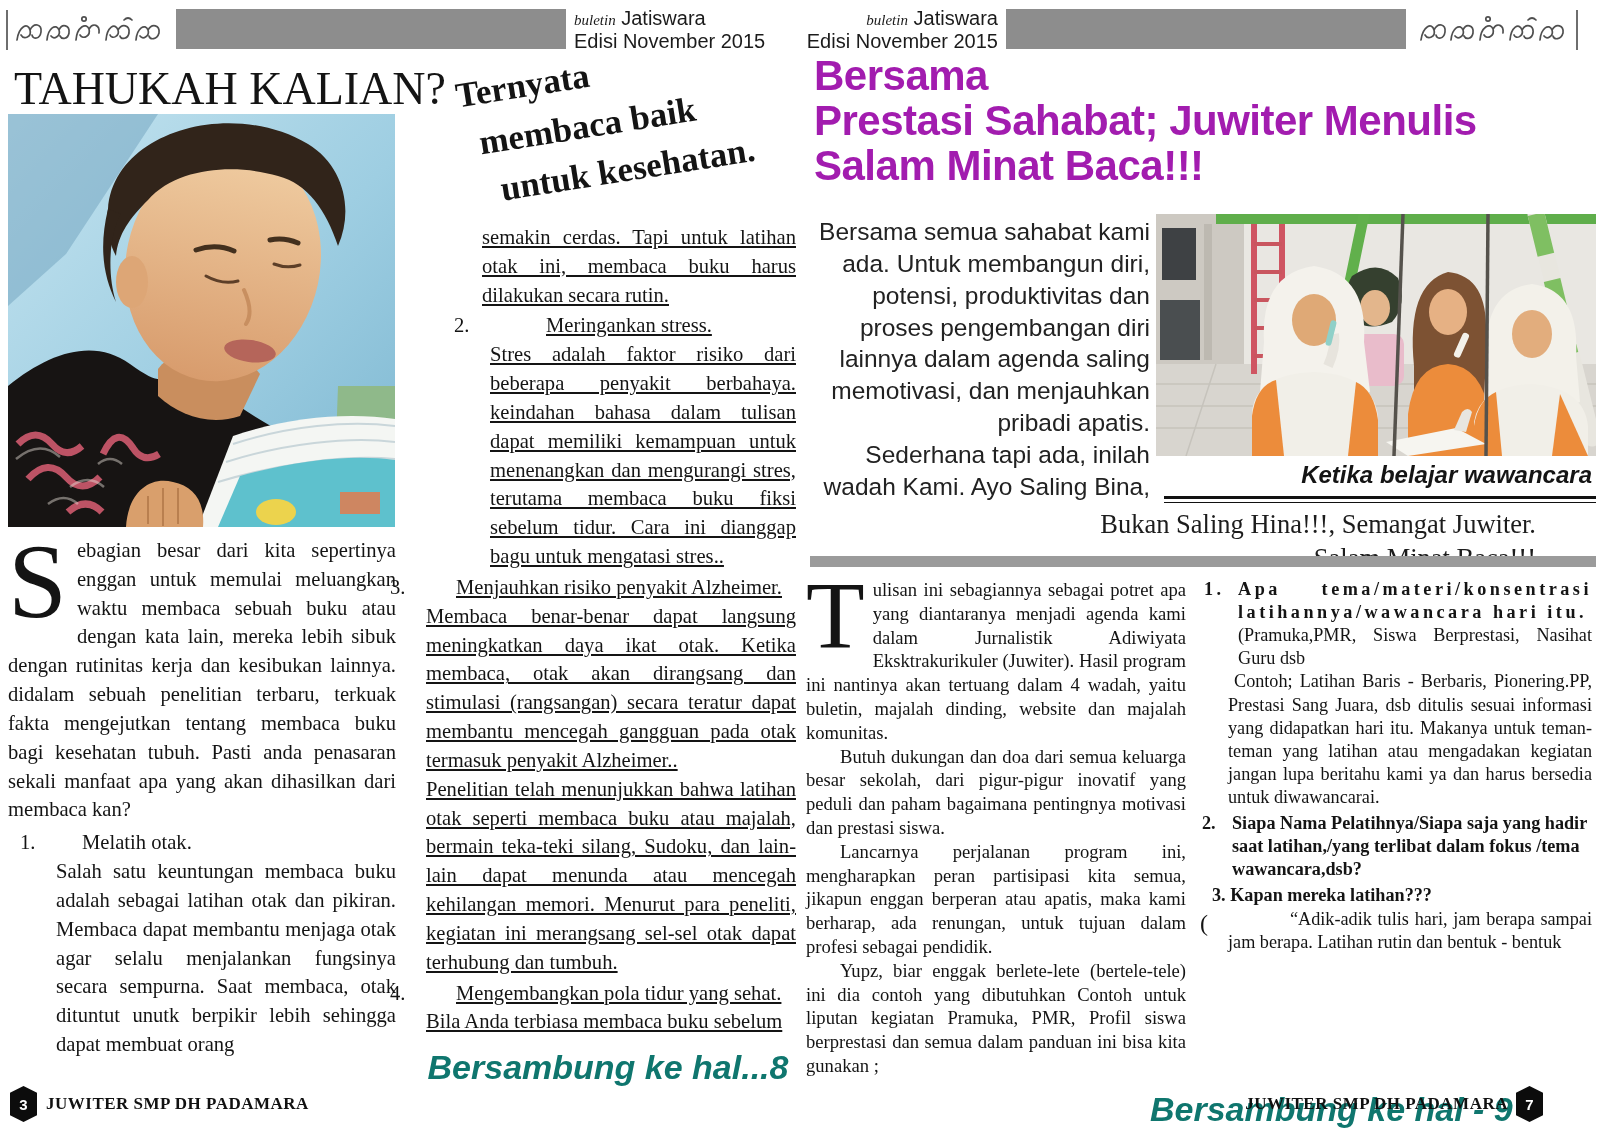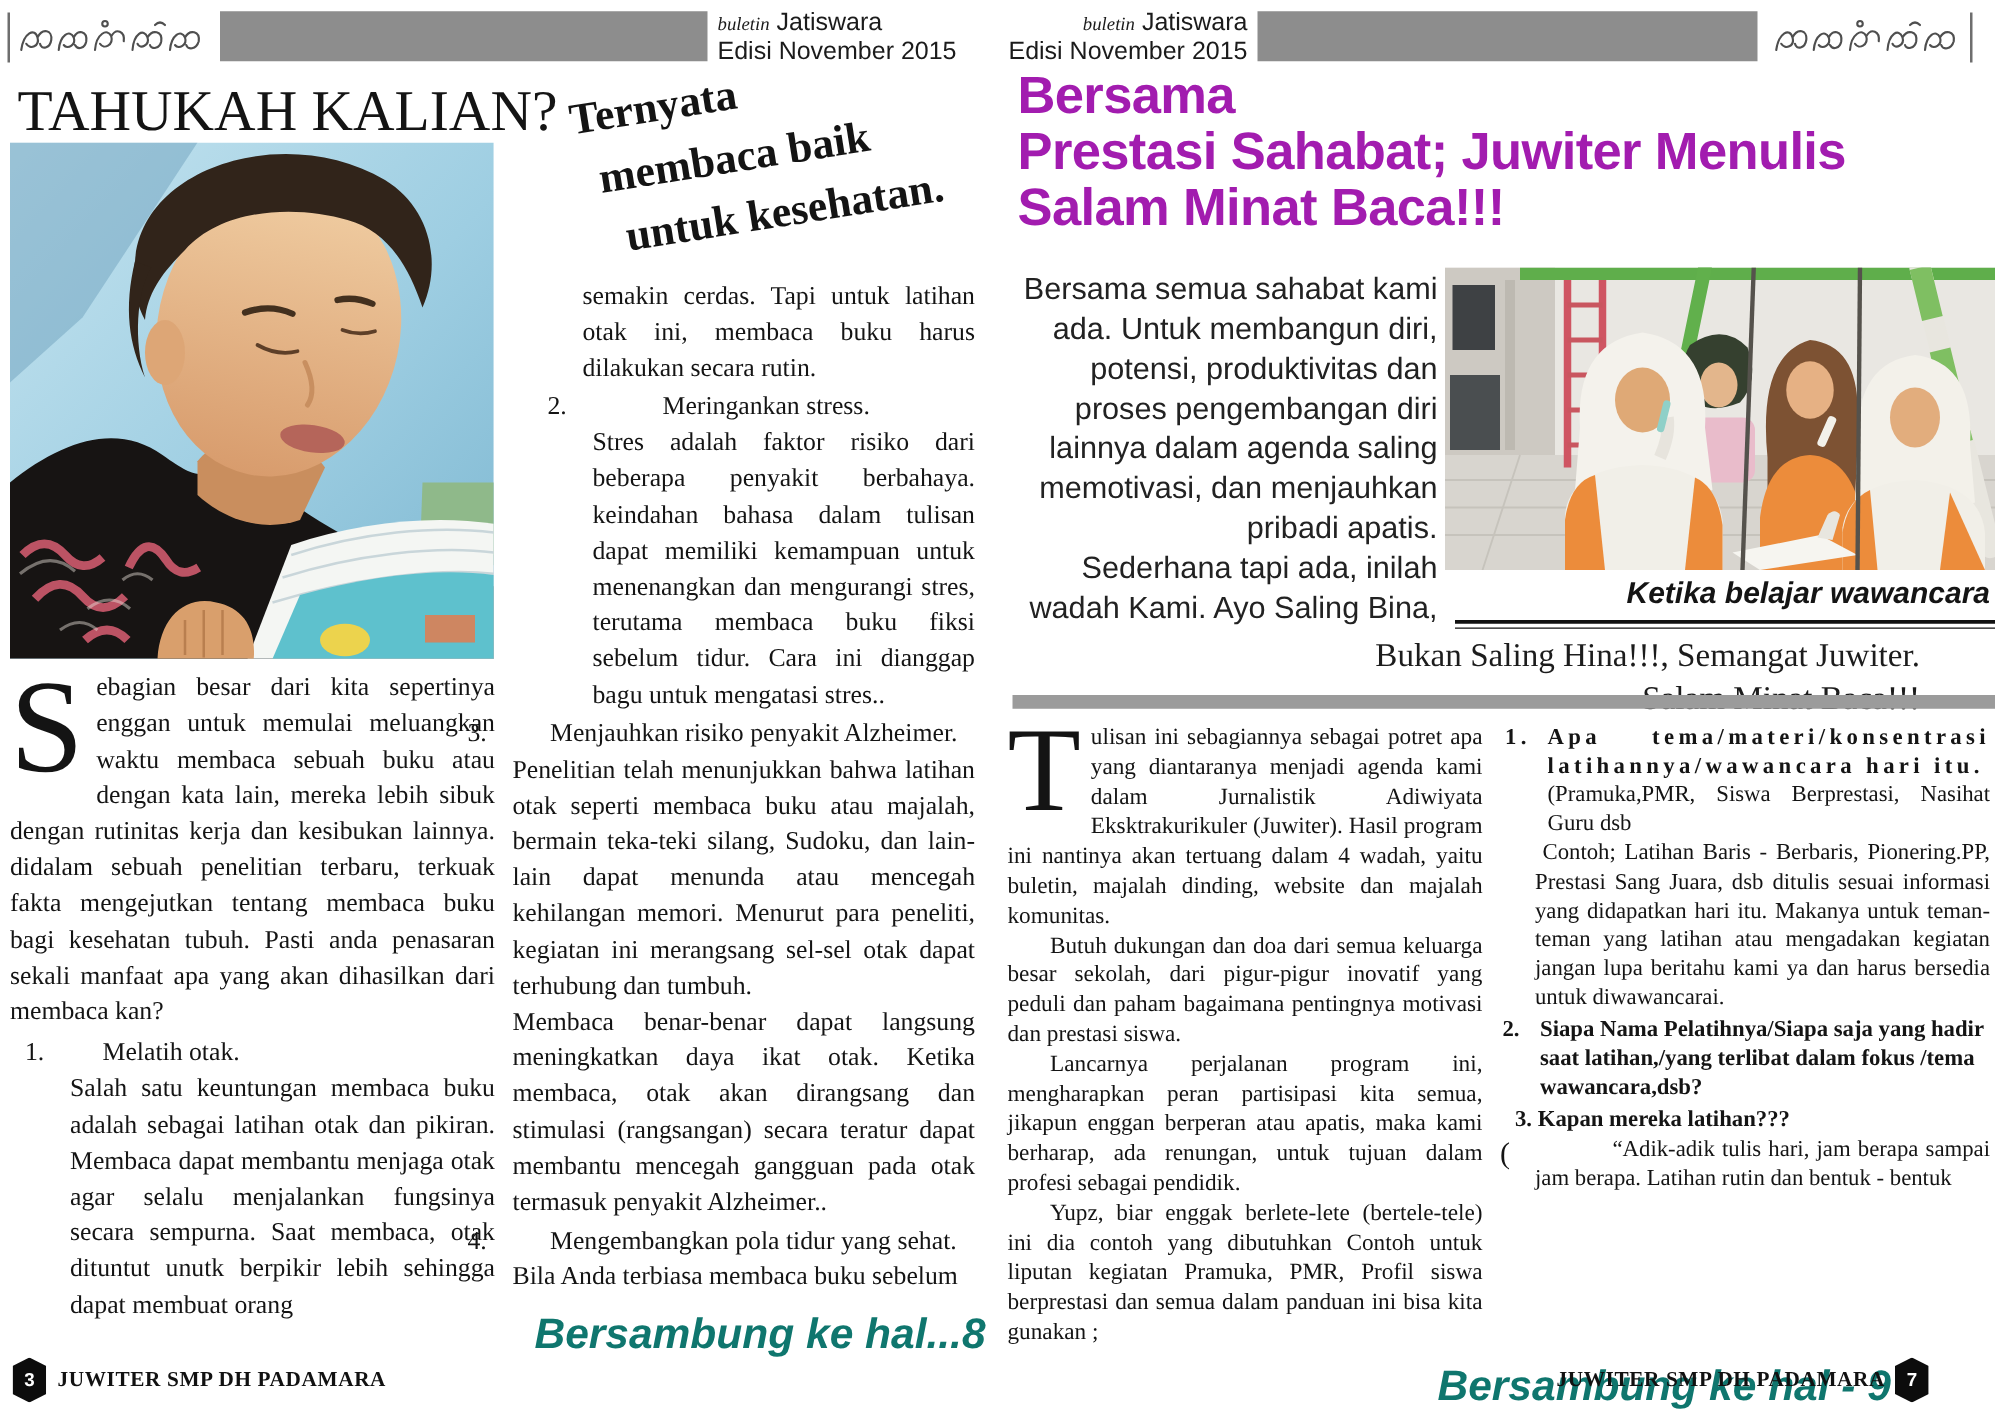--- a/index.html
+++ b/index.html
@@ -28,21 +28,21 @@
   .photoL { position:absolute; left:8px; top:114px; width:387px; height:413px; }
   .colL1 { position:absolute; left:8px; top:536px; width:388px; font-size:20.6px; line-height:1.4; }
   .colL1 .intro { text-align:justify; }
   .dropcap { float:left; font-size:106px; line-height:.8; padding:4px 10px 0 0; }
   .li { position:relative; margin-top:4px; }
   .colL1 .li { padding-left:48px; }
   .colL1 .li .num { position:absolute; left:12px; top:0; }
   .colL1 .li .li-title { margin-left:26px; }
   .li-body { text-align:justify; }
 
-  .colL2 { position:absolute; left:404px; top:223px; width:376px; font-size:20.6px; line-height:1.4; }
+  .colL2 { position:absolute; left:420px; top:223px; width:376px; font-size:20.6px; line-height:1.4;text-decoration:underline; }
   .cont { padding-left:62px; text-align:justify; }
   .item-a { padding-left:70px; }
   .item-a .num { position:absolute; left:34px; top:0; }
   .item-a .li-title { margin-left:56px; }
   .item-b { padding-left:6px; }
   .item-b .num { position:absolute; left:-30px; top:0; }
   .item-b .li-title { margin-left:30px; }
   .gap { margin-top:2px; }
 
   .bersambung { position:absolute; font-family:"Liberation Sans",sans-serif; font-style:italic; font-weight:700; font-size:34px; color:#0f766e;margin-top:42px; }
@@ -192,22 +192,22 @@
 <div class="colL2">
   <p class="cont">semakin cerdas. Tapi untuk latihan otak ini, membaca buku harus dilakukan secara rutin.</p>
   <div class="li item-a gap">
     <span class="num">2.</span>
     <div class="li-title">Meringankan stress.</div>
     <p class="li-body">Stres adalah faktor risiko dari beberapa penyakit berbahaya. keindahan bahasa dalam tulisan dapat memiliki kemampuan untuk menenangkan dan mengurangi stres, terutama membaca buku fiksi sebelum tidur. Cara ini dianggap bagu untuk mengatasi stres..</p>
   </div>
   <div class="li item-b gap">
     <span class="num">3.</span>
     <div class="li-title">Menjauhkan risiko penyakit Alzheimer.</div>
+    <p class="li-body">Membaca benar-benar dapat langsung meningkatkan daya ikat otak. Ketika membaca, otak akan dirangsang dan stimulasi (rangsangan) secara teratur dapat membantu mencegah gangguan pada otak termasuk penyakit Alzheimer..</p>
     <p class="li-body">Penelitian telah menunjukkan bahwa latihan otak seperti membaca buku atau majalah, bermain teka-teki silang, Sudoku, dan lain-lain dapat menunda atau mencegah kehilangan memori. Menurut para peneliti, kegiatan ini merangsang sel-sel otak dapat terhubung dan tumbuh.</p>
-    <p class="li-body">Membaca benar-benar dapat langsung meningkatkan daya ikat otak. Ketika membaca, otak akan dirangsang dan stimulasi (rangsangan) secara teratur dapat membantu mencegah gangguan pada otak termasuk penyakit Alzheimer..</p>
   </div>
   <div class="li item-b gap">
     <span class="num">4.</span>
     <div class="li-title">Mengembangkan pola tidur yang sehat.</div>
     <p class="li-body">Bila Anda terbiasa membaca buku sebelum</p>
   </div>
 </div>
 
 <div id="bersL" class="bersambung">Bersambung ke  hal...8</div>
 

